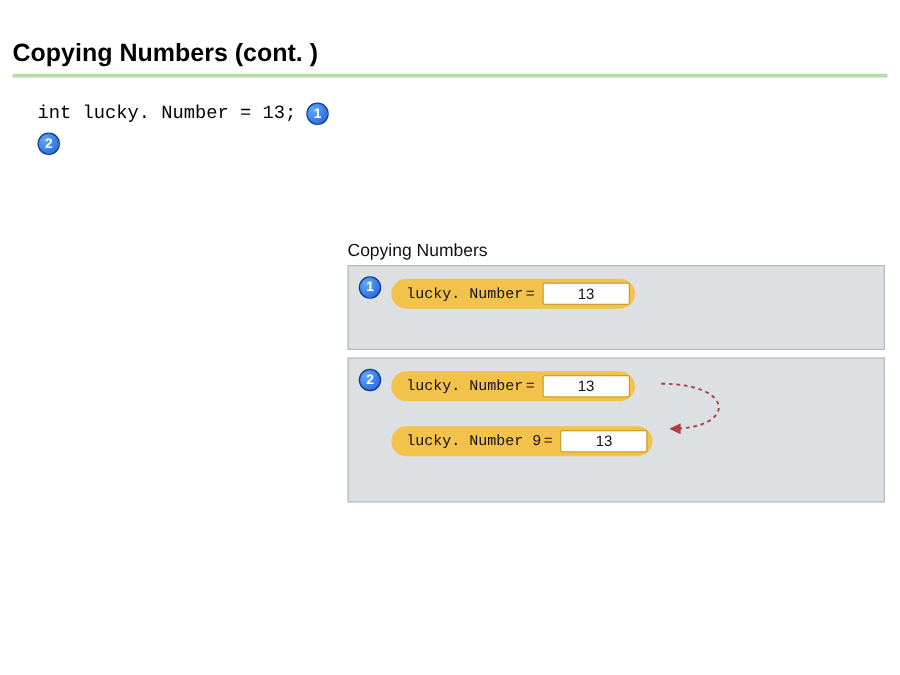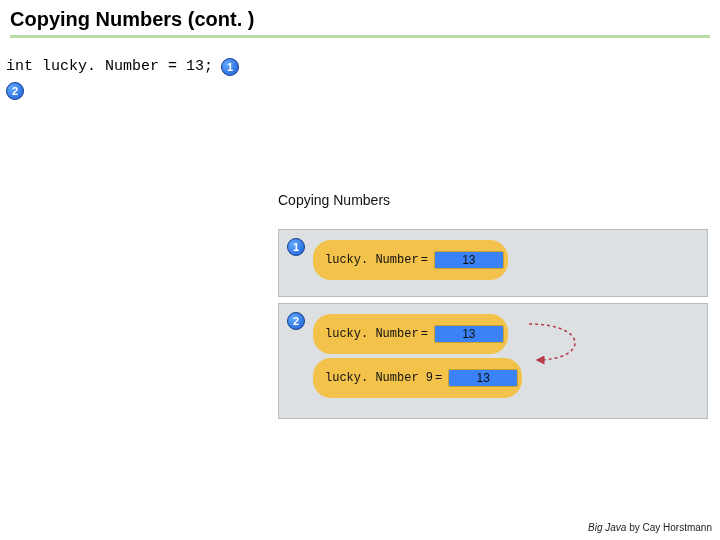--- a/index.html
+++ b/index.html
@@ -11,32 +11,34 @@
     position: relative;
     overflow: hidden;
   }
   .title-area {
     padding: 8px 10px 4px 10px;
   }
   .title {
     font-size: 20px;
     font-weight: bold;
     color: #000;
+    margin-top: 24px;
   }
   .title-rule {
     margin-top: 4px;
     height: 3px;
     background: #b8dca8;
   }
   .code-block {
     padding: 10px 10px 0 6px;
     font-family: "Courier New", monospace;
     font-size: 15px;
     color: #000;
     line-height: 2;
+    margin-left: 24px;
   }
   .code-line {
     display: flex;
     align-items: center;
     gap: 8px;
   }
   .badge {
     display: inline-flex;
     align-items: center;
     justify-content: center;
@@ -59,51 +61,51 @@
   .fig-label {
     font-family: Arial, sans-serif;
     font-size: 12px;
     font-weight: bold;
     color: #111;
   }
   .fig-caption {
     font-family: Arial, sans-serif;
     font-size: 14px;
     color: #111;
-    margin-bottom: 21px;
+    margin-bottom: 4px;
   }
   .panel {
     background: #dde0e3;
     border: 1px solid #b7bcc2;
     padding: 10px 10px 12px 34px;
     position: relative;
     margin-bottom: 6px;
   }
   .panel .badge {
     position: absolute;
     left: 8px;
     top: 8px;
   }
   .pill {
     display: inline-flex;
     align-items: center;
     background: #f3c24a;
     border-radius: 18px;
-    height: 40px;
+    height: 24px;
     padding: 0 4px 0 12px;
     font-family: "Courier New", monospace;
     font-size: 12px;
     color: #111;
-    margin-bottom: 4px;
+    margin-bottom: 20px;
   }
   .pill .eq { margin: 0 6px 0 2px; }
   .pill .valbox {
     display: inline-block;
     min-width: 70px;
-    background: #3b82f6;
+    background: #ffffff;
     border: 1px solid #c8a030;
     border-radius: 2px;
     text-align: center;
     padding: 1px 8px;
     font-family: Arial, sans-serif;
     font-size: 12px;
   }
   .panel svg.arrow {
     position: absolute;
     pointer-events: none;
@@ -170,16 +172,13 @@
         <marker id="arrhead" markerWidth="6" markerHeight="6" refX="5" refY="3" orient="auto">
           <path d="M0,0 L6,3 L0,6 Z" fill="#b23a4a"></path>
         </marker>
       </defs>
       <path d="M 60 14 C 120 14, 120 50, 68 50" fill="none" stroke="#b23a4a" stroke-width="1.5" stroke-dasharray="3 3" marker-end="url(#arrhead)"></path>
     </svg>
   </div>
 </div>
 
 <div class="footer">
-  <div>
-    <span class="bj">Big Java</span><span> by Cay Horstmann</span>
-  </div>
 </div>
 
 </body></html>

